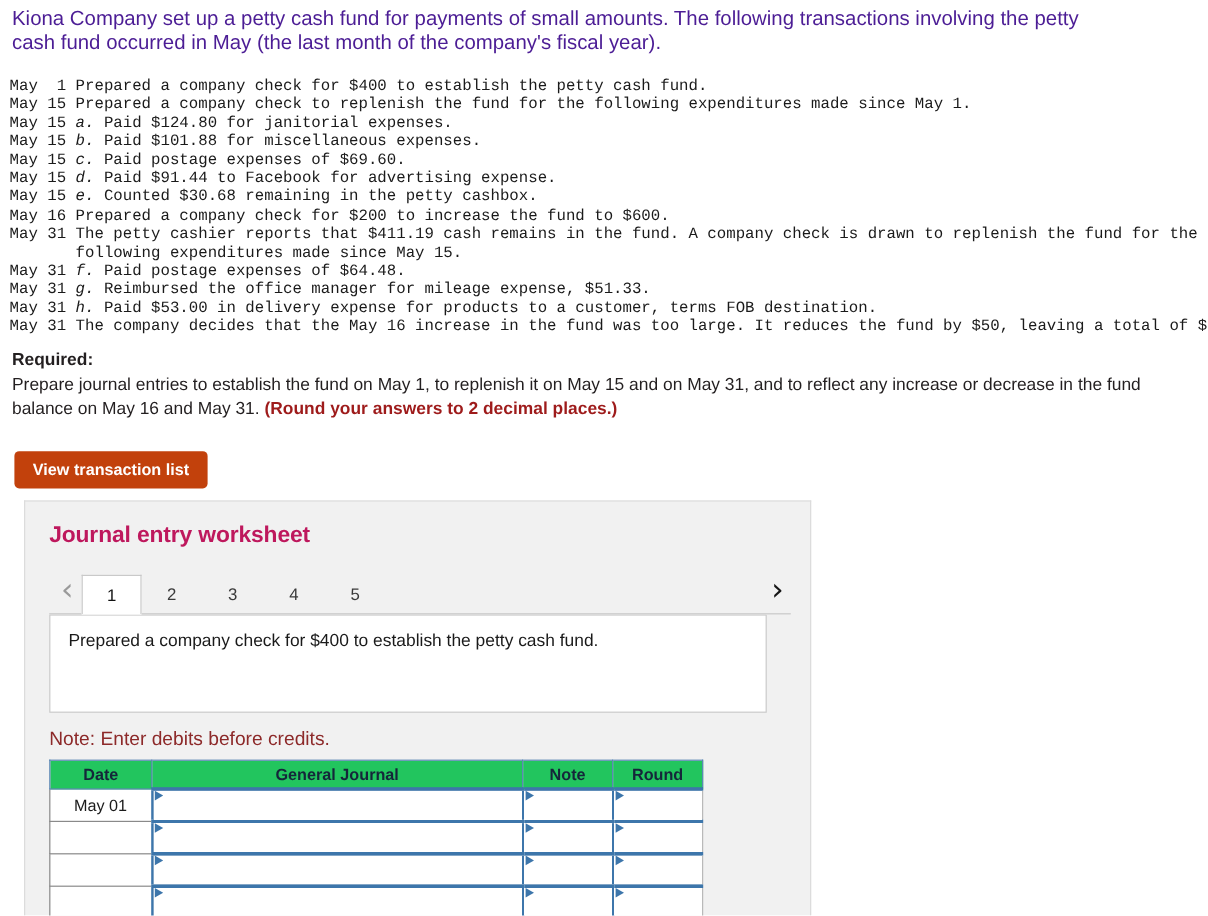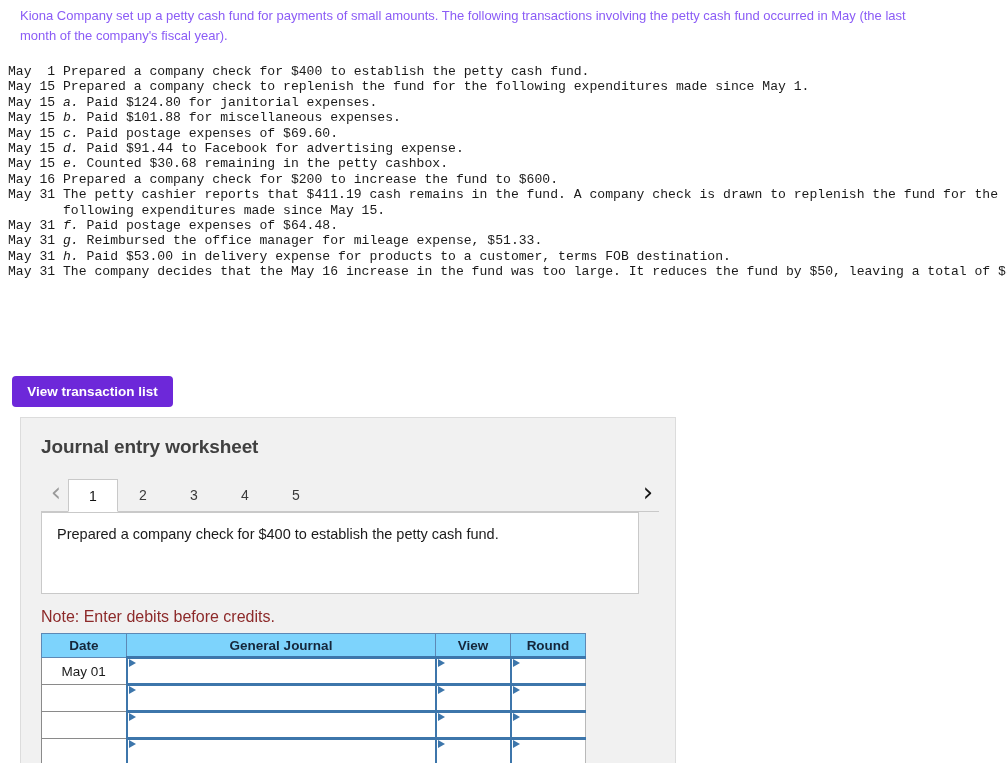--- a/index.html
+++ b/index.html
@@ -13,26 +13,26 @@
     height: 763px;
     overflow: hidden;
     font-family: "Liberation Sans", sans-serif;
     color: #231f20;
     position: relative;
   }
 
   
   .intro {
     position: absolute;
-    left: 20px;
+    left: 10px;
     top: 6px;
     width: 920px;
-    font-size: 13px;
+    font-size: 17px;
     line-height: 20px;
-    color: #8b5cf6;
+    color: #4c1d95;
   }
 
   
   .txn-block {
     position: absolute;
     left: 8px;
     top: 64px;
     font-family: "Liberation Mono", "DejaVu Sans Mono", monospace;
     font-size: 13.1px;
     line-height: 15.4px;
@@ -54,21 +54,21 @@
   .required .req-head { font-weight: bold; }
   .red-bold { color: #9e1b1b; font-weight: bold; }
 
   
   .btn-view {
     position: absolute;
     left: 12px;
     top: 376px;
     width: 161px;
     height: 31px;
-    background: #6d28d9;
+    background: #c2410c;
     border: none;
     border-radius: 4px;
     color: #ffffff;
     font-family: "Liberation Sans", sans-serif;
     font-size: 13.5px;
     font-weight: bold;
     cursor: pointer;
     padding: 0;
     line-height: 31px;
     text-align: center;
@@ -85,21 +85,21 @@
     border: 1px solid #dcdcdc;
     border-bottom: none;
     box-sizing: border-box;
   }
   .panel-title {
     position: absolute;
     left: 20px;
     top: 18px;
     font-size: 19px;
     font-weight: bold;
-    color: #404040;
+    color: #be185d;
     letter-spacing: -0.1px;
   }
 
   
   .tabstrip {
     position: absolute;
     left: 20px;
     top: 53px;
     width: 618px;
     height: 41px;
@@ -177,21 +177,21 @@
   .jtable {
     position: absolute;
     left: 20px;
     top: 215px;
     width: 544px;
     border-collapse: collapse;
     table-layout: fixed;
     font-size: 13px;
   }
   .jtable th {
-    background: #7dd3fc;
+    background: #22c55e;
     border: 1px solid #5d88b5;
     height: 22px;
     font-weight: bold;
     font-size: 13.5px;
     color: #15263a;
     padding: 0;
     text-align: center;
   }
   .jtable td {
     border: 1px solid #8a8a8a;
@@ -231,20 +231,25 @@
   }
 </style>
 </head>
 <body>
 
 <div class="intro">Kiona Company set up a petty cash fund for payments of small amounts. The following transactions involving the petty cash fund occurred in May (the last month of the company's fiscal year).</div>
 
 <div class="txn-block" id="txn-block"><div class="txn-line"><span>May  1 </span><span>Prepared a company check for $400 to establish the petty cash fund.</span></div><div class="txn-line"><span>May 15 </span><span>Prepared a company check to replenish the fund for the following expenditures made since May 1.</span></div><div class="txn-line"><span>May 15 </span><i>a.</i> <span>Paid $124.80 for janitorial expenses.</span></div><div class="txn-line"><span>May 15 </span><i>b.</i> <span>Paid $101.88 for miscellaneous expenses.</span></div><div class="txn-line"><span>May 15 </span><i>c.</i> <span>Paid postage expenses of $69.60.</span></div><div class="txn-line"><span>May 15 </span><i>d.</i> <span>Paid $91.44 to Facebook for advertising expense.</span></div><div class="txn-line"><span>May 15 </span><i>e.</i> <span>Counted $30.68 remaining in the petty cashbox.</span></div><div class="txn-line"><span>May 16 </span><span>Prepared a company check for $200 to increase the fund to $600.</span></div><div class="txn-line"><span>May 31 </span><span>The petty cashier reports that $411.19 cash remains in the fund. A company check is drawn to replenish the fund for the</span></div><div class="txn-line"><span>       </span><span>following expenditures made since May 15.</span></div><div class="txn-line"><span>May 31 </span><i>f.</i> <span>Paid postage expenses of $64.48.</span></div><div class="txn-line"><span>May 31 </span><i>g.</i> <span>Reimbursed the office manager for mileage expense, $51.33.</span></div><div class="txn-line"><span>May 31 </span><i>h.</i> <span>Paid $53.00 in delivery expense for products to a customer, terms FOB destination.</span></div><div class="txn-line"><span>May 31 </span><span>The company decides that the May 16 increase in the fund was too large. It reduces the fund by $50, leaving a total of $550.</span></div></div>
 
 <div class="required">
+  <div class="req-head">Required:</div>
+  <div>
+    <span>Prepare journal entries to establish the fund on May 1, to replenish it on May 15 and on May 31, and to reflect any increase or decrease in the fund balance on May 16 and May 31.</span>
+    <span class="red-bold">(Round your answers to 2 decimal places.)</span>
+  </div>
 </div>
 
 <button class="btn-view">View transaction list</button>
 
 <div class="panel">
 
   <div class="panel-title">Journal entry worksheet</div>
 
   <div class="tabstrip">
     <div class="tab-baseline"></div>
@@ -269,21 +274,21 @@
     <colgroup>
       <col class="col-date">
         <col class="col-gj">
         <col class="col-deb">
         <col class="col-cre">
     </colgroup>
     <thead>
       <tr>
         <th>Date</th>
         <th>General Journal</th>
-        <th>View</th>
+        <th>Note</th>
         <th>Round</th>
       </tr>
     </thead>
     <tbody id="jtable-body">
         <tr>
           <td class="date-cell">May 01</td>
           <td class="inputcell">
             <span class="tri"></span>
           </td>
           <td class="inputcell">

